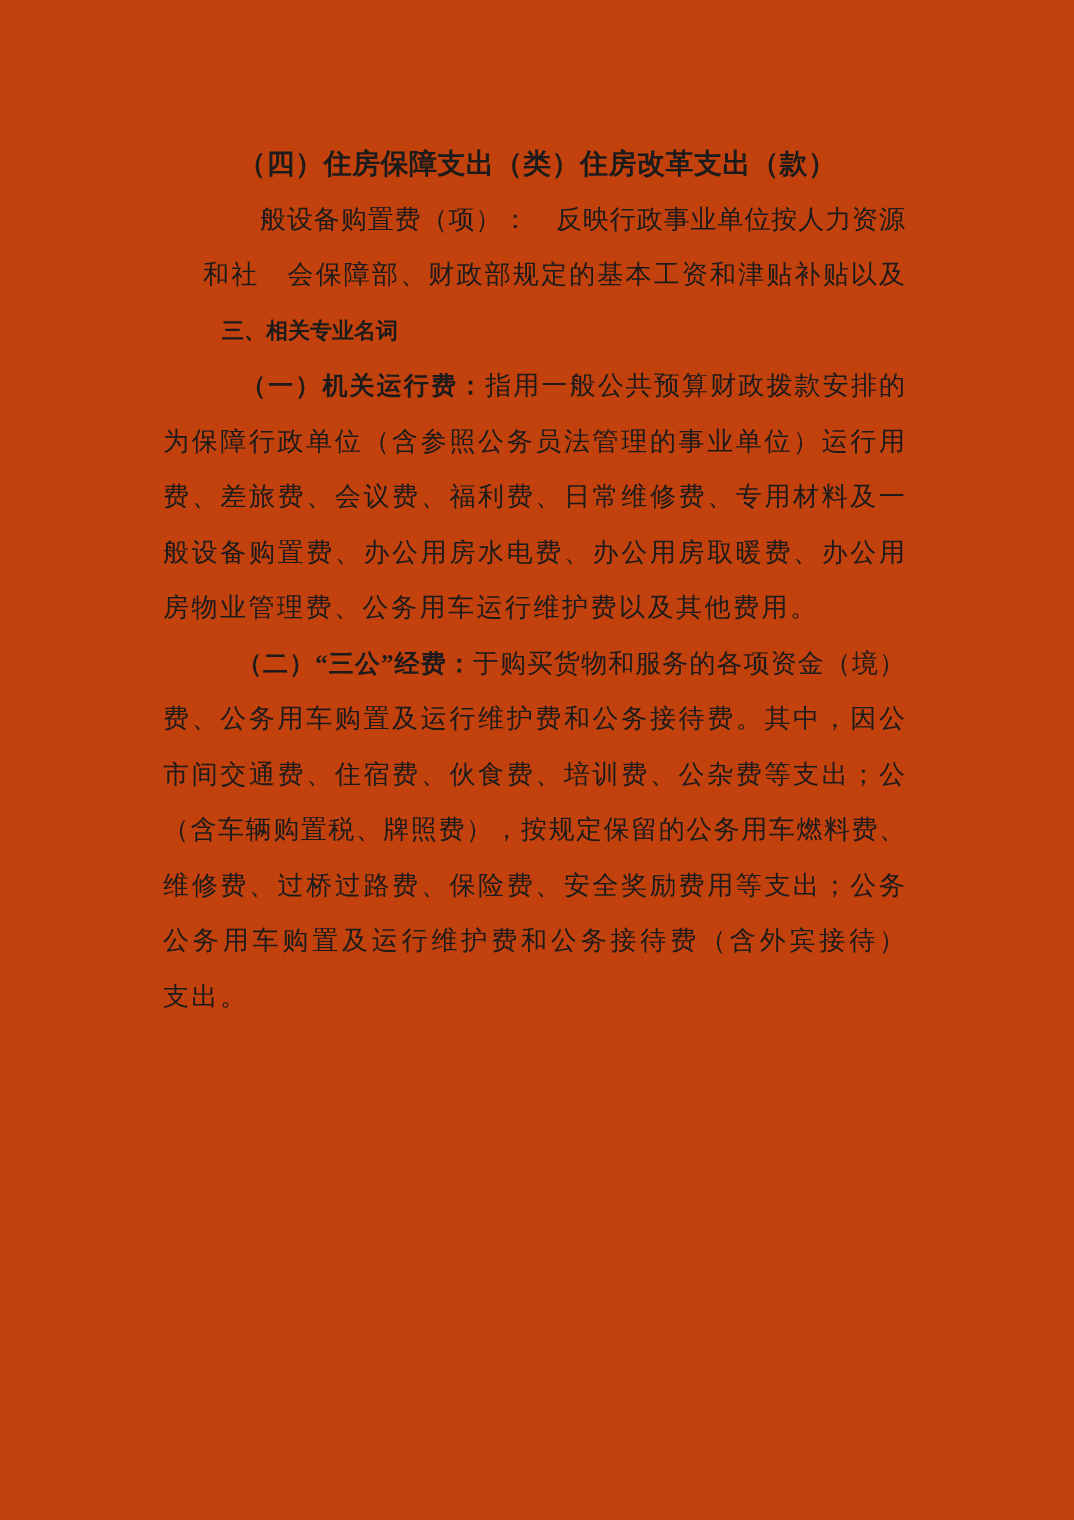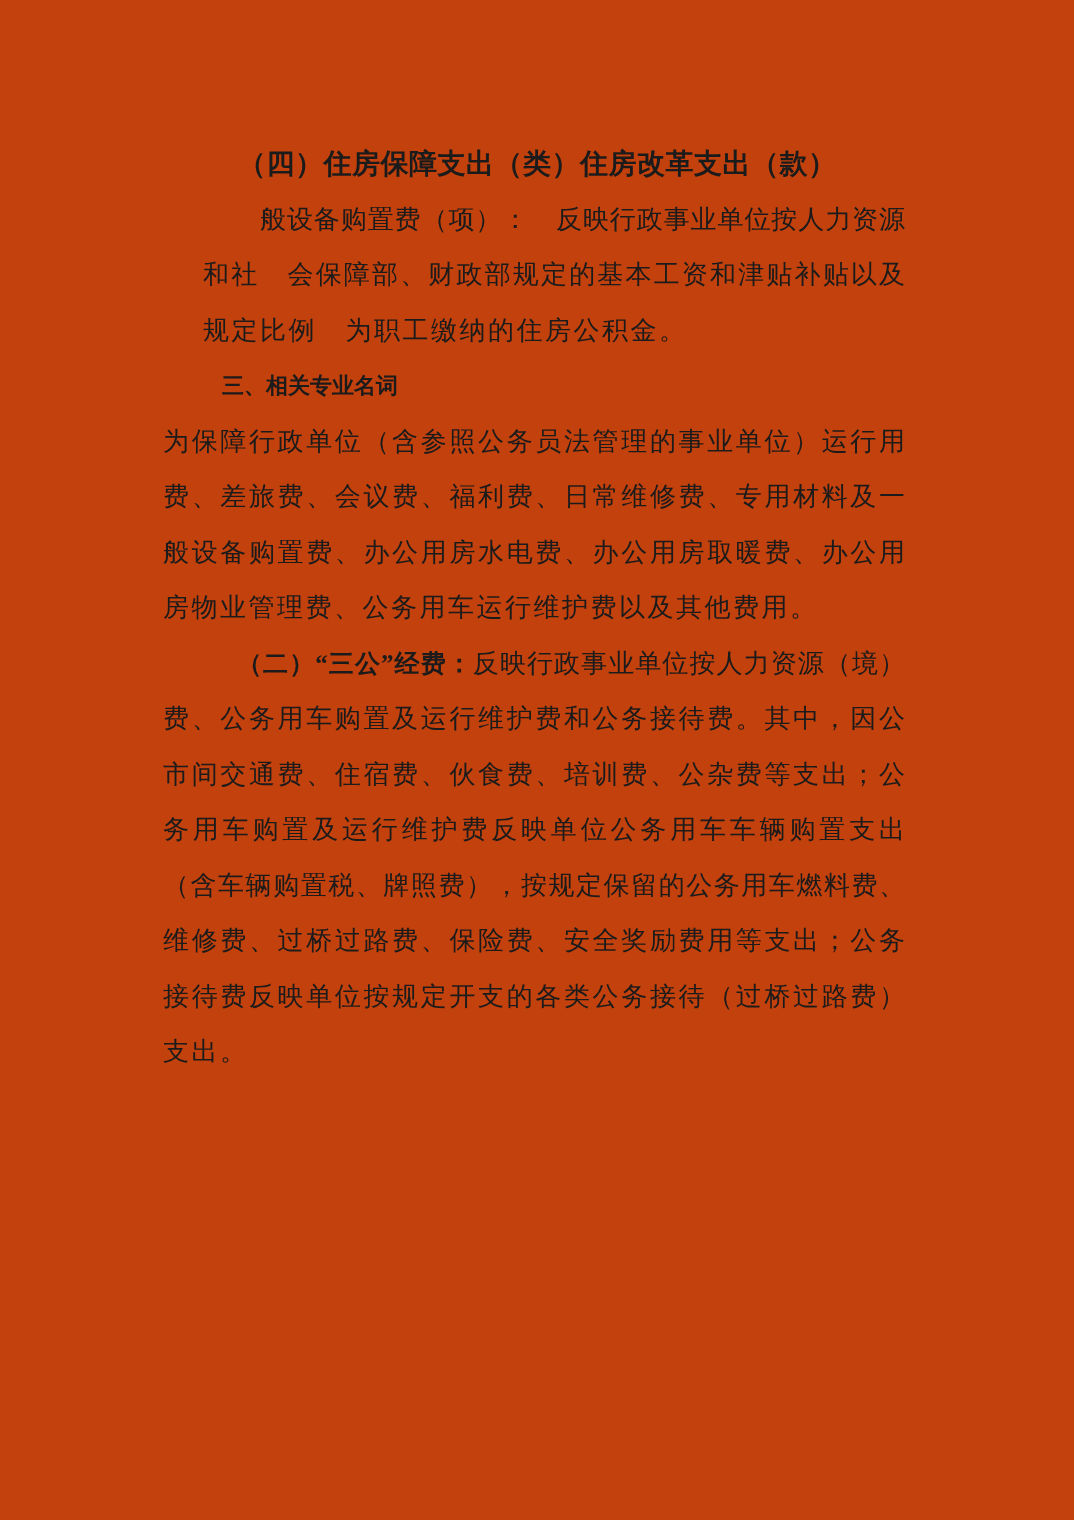--- a/index.html
+++ b/index.html
@@ -47,28 +47,27 @@
   }
 </style>
 </head>
 <body>
 
 <div class="page">
   <div class="content" id="doc-lines">
       <div class="line h1" style="text-indent: 75px;"><span class="run">（四）住房保障支出（类）住房改革支出（款）</span></div>
       <div class="line just" style="text-indent: 97px;"><span class="run">般设备购置费（项）：　反映行政事业单位按人力资源</span></div>
       <div class="line just" style="text-indent: 40px;"><span class="run">和社　会保障部、财政部规定的基本工资和津贴补贴以及</span></div>
-      <div class="line last" style="text-indent: 40px;"><span class="run">规定比例　为职工缴纳的住房公积金。</span></div>
       <div class="line h2" style="text-indent: 59px;"><span class="run">三、相关专业名词</span></div>
+      <div class="line just" style="text-indent: 78px;"><span class="bold-lead">（一）机关运行费：</span><span class="run">指用一般公共预算财政拨款安排的</span></div>
       <div class="line just" style="text-indent: 0px;"><span class="run">为保障行政单位（含参照公务员法管理的事业单位）运行用</span></div>
       <div class="line just" style="text-indent: 0px;"><span class="run">费、差旅费、会议费、福利费、日常维修费、专用材料及一</span></div>
       <div class="line just" style="text-indent: 0px;"><span class="run">般设备购置费、办公用房水电费、办公用房取暖费、办公用</span></div>
       <div class="line last" style="text-indent: 0px;"><span class="run">房物业管理费、公务用车运行维护费以及其他费用。</span></div>
-      <div class="line just" style="text-indent: 74px;"><span class="bold-lead">（二）“三公”经费：</span><span class="run">反映行政事业单位按人力资源（境）</span></div>
+      <div class="line just" style="text-indent: 74px;"><span class="bold-lead">（二）“三公”经费：</span><span class="run">于购买货物和服务的各项资金（境）</span></div>
       <div class="line just" style="text-indent: 0px;"><span class="run">费、公务用车购置及运行维护费和公务接待费。其中，因公</span></div>
       <div class="line just" style="text-indent: 0px;"><span class="run">市间交通费、住宿费、伙食费、培训费、公杂费等支出；公</span></div>
-      <div class="line just" style="text-indent: 0px;"><span class="run">务用车购置及运行维护费反映单位公务用车车辆购置支出</span></div>
       <div class="line just" style="text-indent: 0px;"><span class="run">（含车辆购置税、牌照费），按规定保留的公务用车燃料费、</span></div>
       <div class="line just" style="text-indent: 0px;"><span class="run">维修费、过桥过路费、保险费、安全奖励费用等支出；公务</span></div>
-      <div class="line just" style="text-indent: 0px;"><span class="run">接待费反映单位按规定开支的各类公务接待（过桥过路费）</span></div>
+      <div class="line just" style="text-indent: 0px;"><span class="run">公务用车购置及运行维护费和公务接待费（含外宾接待）</span></div>
       <div class="line last" style="text-indent: 0px;"><span class="run">支出。</span></div>
     </div>
 </div>
 
 </body></html>

